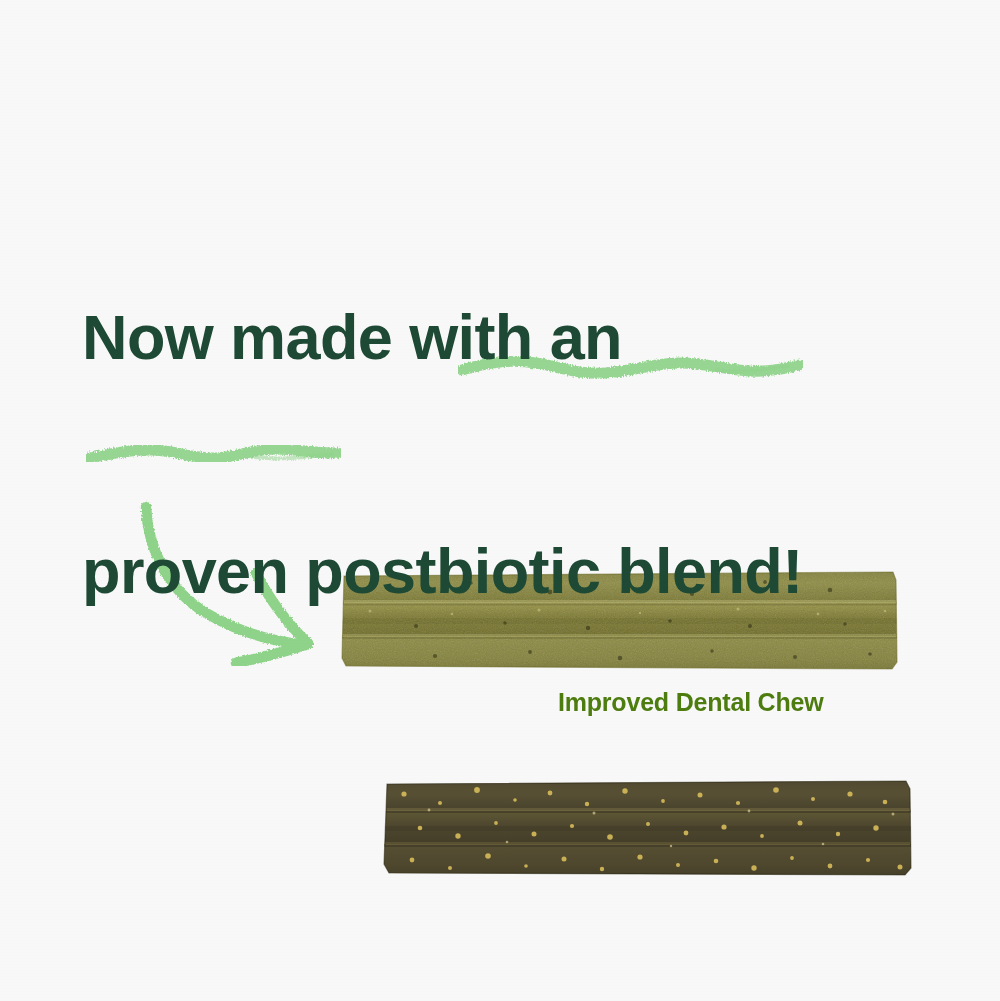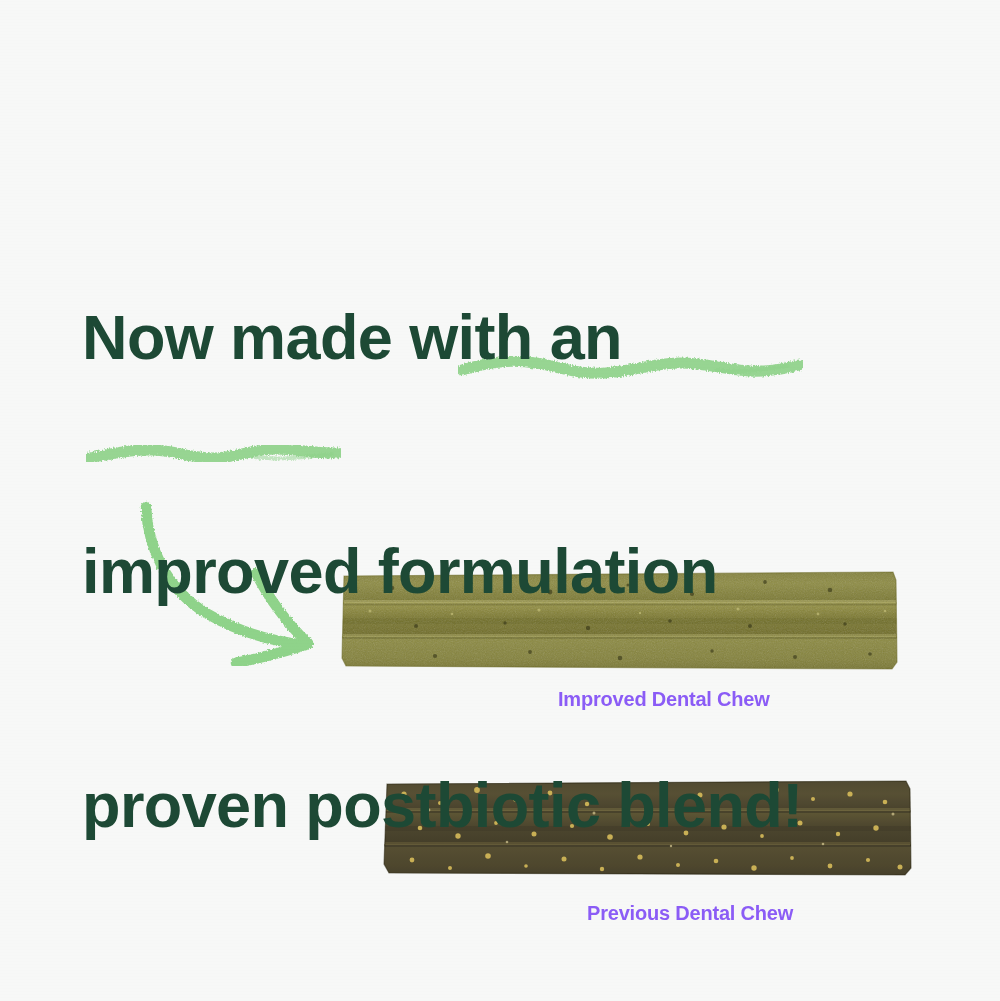--- a/index.html
+++ b/index.html
@@ -80,24 +80,24 @@
     top: 776px;
     width: 531px;
     height: 104px;
   }
 
   .chew-svg { display: block; width: 100%; height: 100%; }
 
   
   .caption {
     position: absolute;
-    color: #8b5cf6;
+    color: #4d7c0f;
     font-family: "Liberation Sans", sans-serif;
     font-weight: 700;
-    font-size: 20px;
+    font-size: 25px;
     letter-spacing: -0.2px;
     white-space: nowrap;
     z-index: 6;
   }
   #caption-improved { left: 558px; top: 688px; }
   #caption-previous { left: 587px; top: 902px; }
 
   
   #grain {
     position: absolute;
@@ -113,21 +113,20 @@
         rgba(255,255,255,0) 3px);
   }
 </style>
 </head>
 <body>
 
 <div id="stage">
 
   <div class="headline">
     <span class="hl-line">Now made with an</span>
-    <span class="hl-line">improved formulation</span>
     <span class="hl-line">proven postbiotic blend!</span>
   </div>
 
   <svg class="squiggle" id="squiggle-1" viewBox="0 0 345 38">
     <defs>
       <filter id="rough1" x="-10%" y="-40%" width="120%" height="180%">
         <feTurbulence type="fractalNoise" baseFrequency="0.75 0.35" numOctaves="3" seed="7" result="n"></feTurbulence>
         <feDisplacementMap in="SourceGraphic" in2="n" scale="4.5" xChannelSelector="R" yChannelSelector="G"></feDisplacementMap>
       </filter>
     </defs>
@@ -340,16 +339,15 @@
             <circle cx="289" cy="70" r="1.2"></circle>
           <circle cx="367" cy="35" r="1.4"></circle>
             <circle cx="441" cy="68" r="1.3"></circle>
           <circle cx="511" cy="38" r="1.5"></circle>
         </g>
       </g>
       <path d="M5,8 L524,5 L528,13 L529,92 L523,99 L7,97 L2,88 Z" fill="none" stroke="#241f0c" stroke-width="1.2" opacity="0.5"></path>
     </svg>
   </div>
 
-  <div class="caption" id="caption-previous">Previous Dental Chew</div>
 
   <div id="grain"></div>
 </div>
 
 </body></html>

